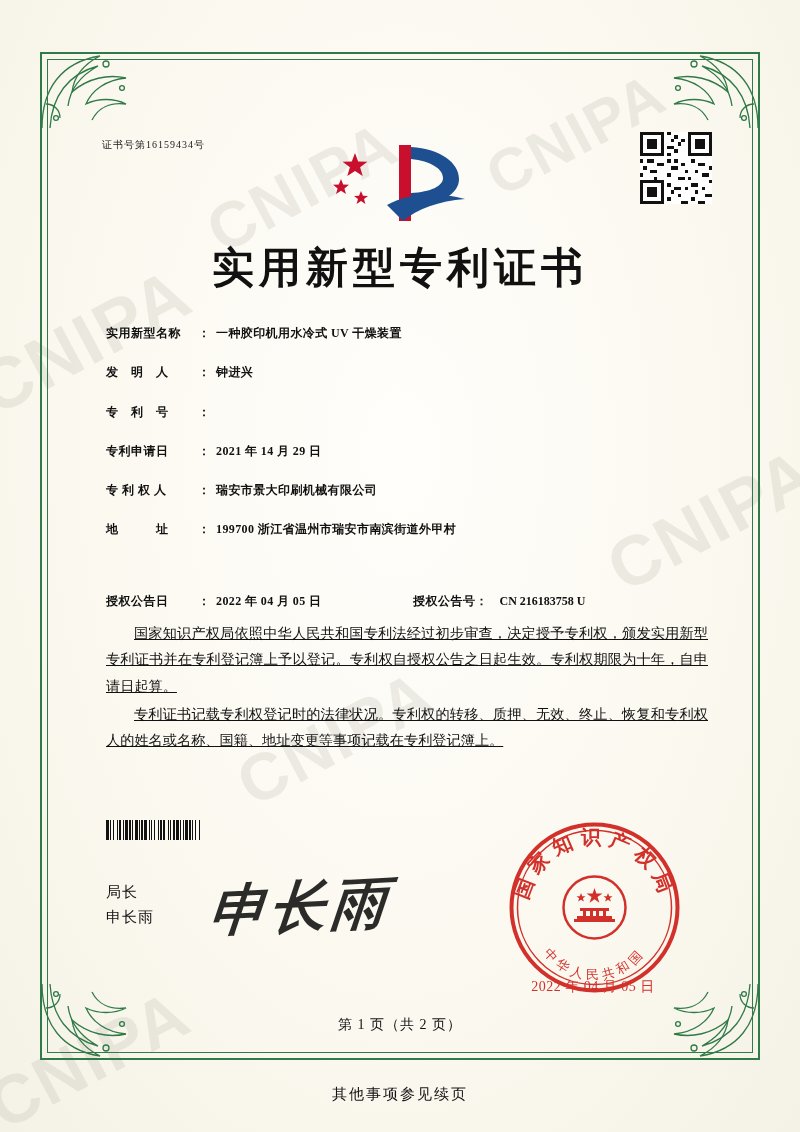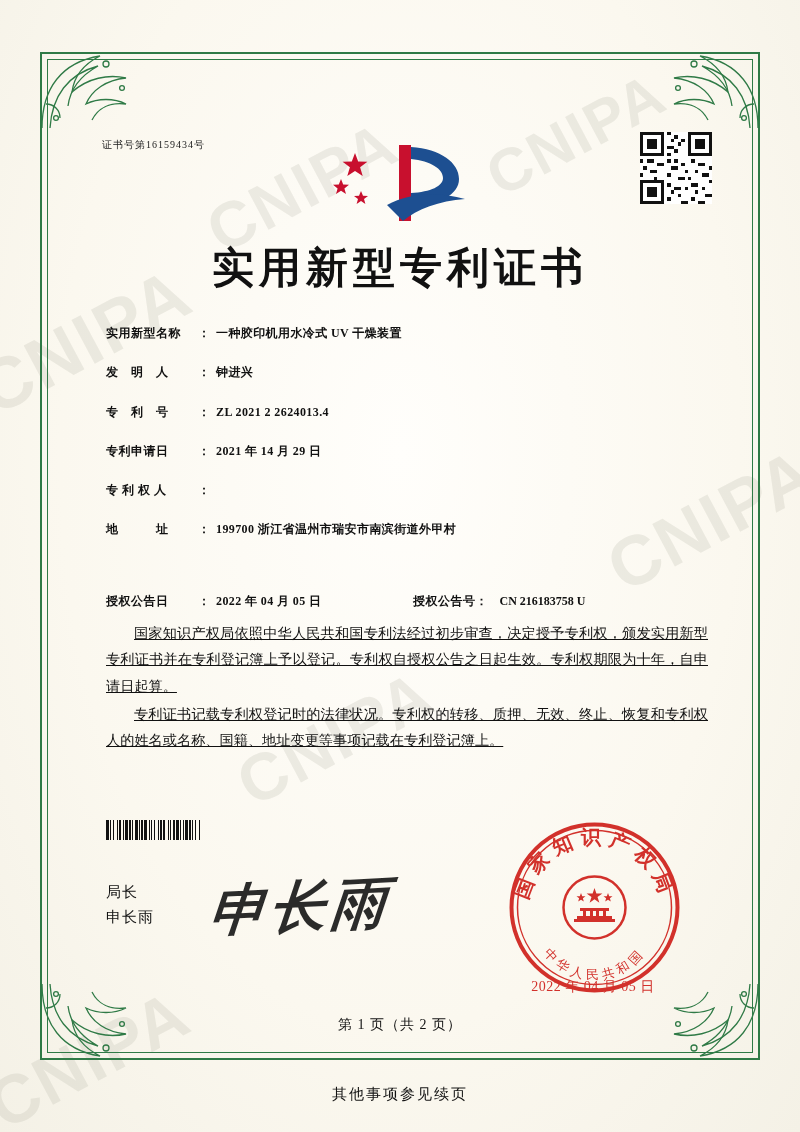--- a/index.html
+++ b/index.html
@@ -405,30 +405,30 @@
         <span class="field-value">一种胶印机用水冷式 UV 干燥装置</span>
       </div>
       <div class="field-row">
         <span class="field-label">发　明　人</span>
         <span class="field-colon">：</span>
         <span class="field-value">钟进兴</span>
       </div>
       <div class="field-row">
         <span class="field-label">专　利　号</span>
         <span class="field-colon">：</span>
-        <span class="field-value">ZL 2021 2 2624013.4</span>
       </div>
       <div class="field-row">
         <span class="field-label">专利申请日</span>
         <span class="field-colon">：</span>
         <span class="field-value">2021 年 14 月 29 日</span>
       </div>
       <div class="field-row">
         <span class="field-label">专 利 权 人</span>
         <span class="field-colon">：</span>
+        <span class="field-value">瑞安市景大印刷机械有限公司</span>
       </div>
       <div class="field-row">
         <span class="field-label">地　　　址</span>
         <span class="field-colon">：</span>
         <span class="field-value">199700 浙江省温州市瑞安市南滨街道外甲村</span>
       </div>
       <div class="field-row dual">
         <span class="field-label">授权公告日</span>
         <span class="field-colon">：</span>
         <span class="field-value">2022 年 04 月 05 日</span>

